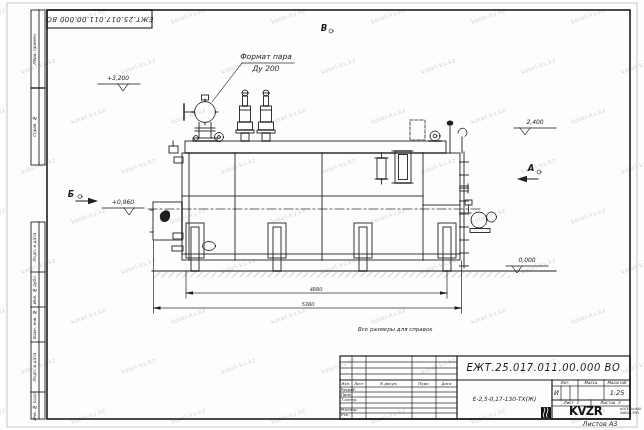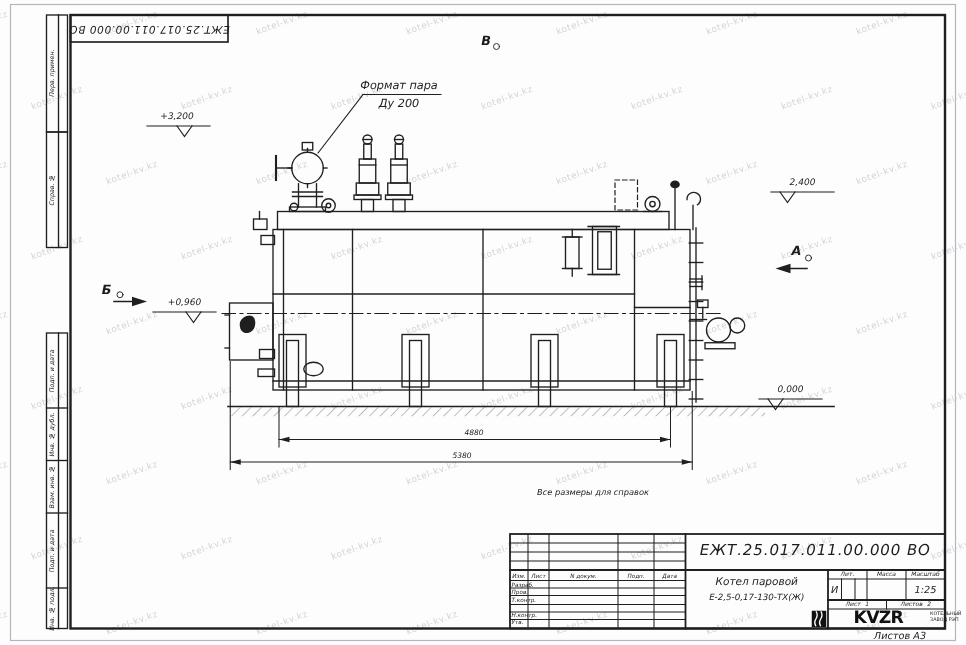--- a/index.html
+++ b/index.html
@@ -344,21 +344,20 @@
   <div class="t" style="left:102px;top:197px;width:42px;height:9px;font-size:6px;">+0,960</div>
   <div class="t" style="left:506px;top:255px;width:42px;height:9px;font-size:6px;">0,000</div>
   <div class="t b" style="left:64px;top:189px;width:14px;height:10px;font-size:8.5px;">Б</div>
   <div class="t b" style="left:317px;top:23px;width:14px;height:10px;font-size:8.5px;">В</div>
   <div class="t b" style="left:524px;top:163px;width:14px;height:10px;font-size:8.5px;">А</div>
   <div class="t" style="left:296px;top:285px;width:40px;height:8px;font-size:5px;">4880</div>
   <div class="t" style="left:288px;top:300px;width:40px;height:8px;font-size:5px;">5380</div>
   <div class="t" style="left:358px;top:326px;width:100px;height:8px;font-size:5.5px;justify-content:flex-start;">Все размеры для справок</div>
 
   <div class="t" style="left:458px;top:357px;width:171px;height:22px;font-size:10px;letter-spacing:.6px;">ЕЖТ.25.017.011.00.000  ВО</div>
-  <div class="t" style="left:458px;top:382px;width:93px;height:12px;font-size:7px;">Котел паровой</div>
   <div class="t" style="left:458px;top:394px;width:93px;height:12px;font-size:5.8px;">Е-2,5-0,17-130-ТХ(Ж)</div>
 
   <div class="t" style="left:340px;top:380.5px;width:12px;height:6px;font-size:3.8px;">Изм.</div>
   <div class="t" style="left:352px;top:380.5px;width:14px;height:6px;font-size:3.8px;">Лист</div>
   <div class="t" style="left:366px;top:380.5px;width:46px;height:6px;font-size:3.8px;">N докум.</div>
   <div class="t" style="left:412px;top:380.5px;width:24px;height:6px;font-size:3.8px;">Подп.</div>
   <div class="t" style="left:436px;top:380.5px;width:21px;height:6px;font-size:3.8px;">Дата</div>
 
   <div class="t tl" style="left:341px;top:387.5px;width:25px;height:4.5px;font-size:3.8px;">Разраб.</div>
   <div class="t tl" style="left:341px;top:392.5px;width:25px;height:4.5px;font-size:3.8px;">Пров.</div>

